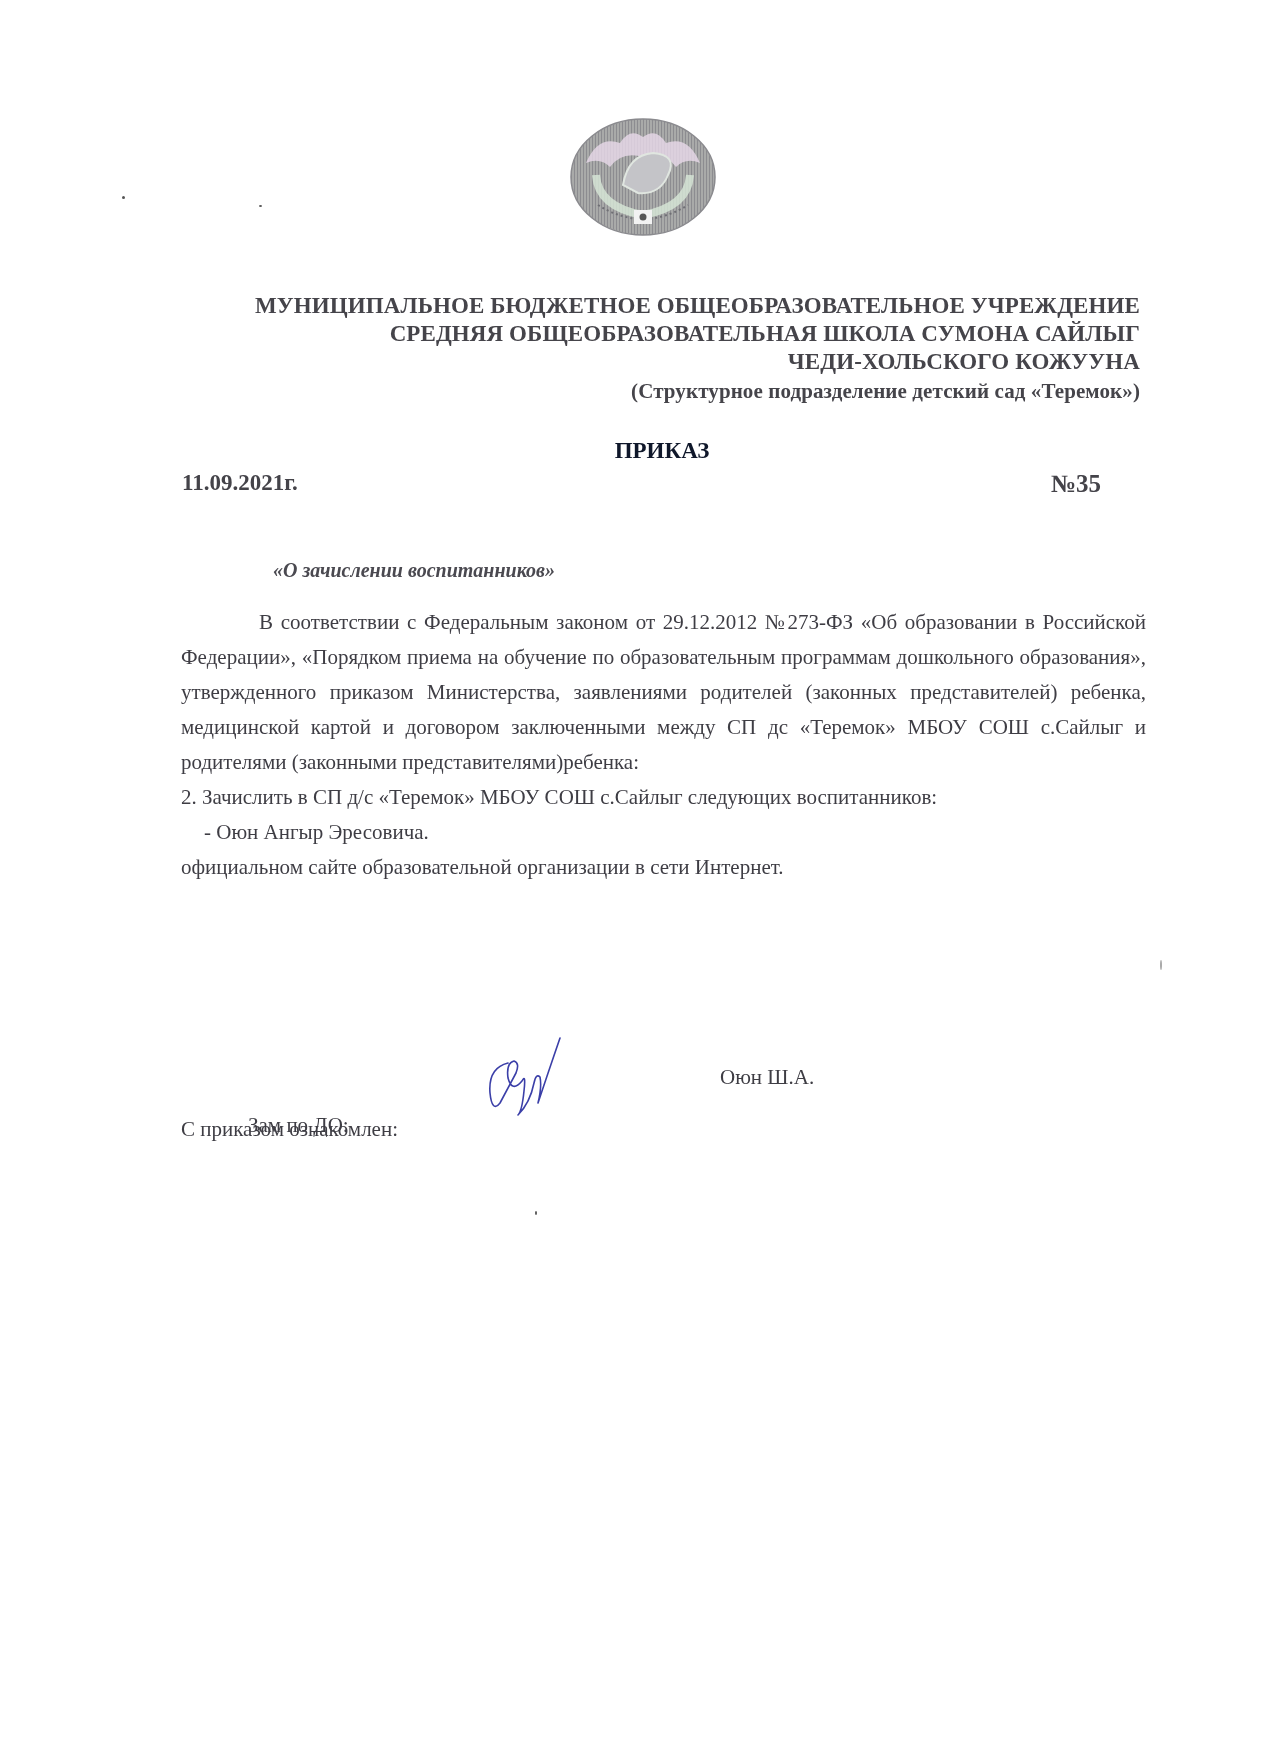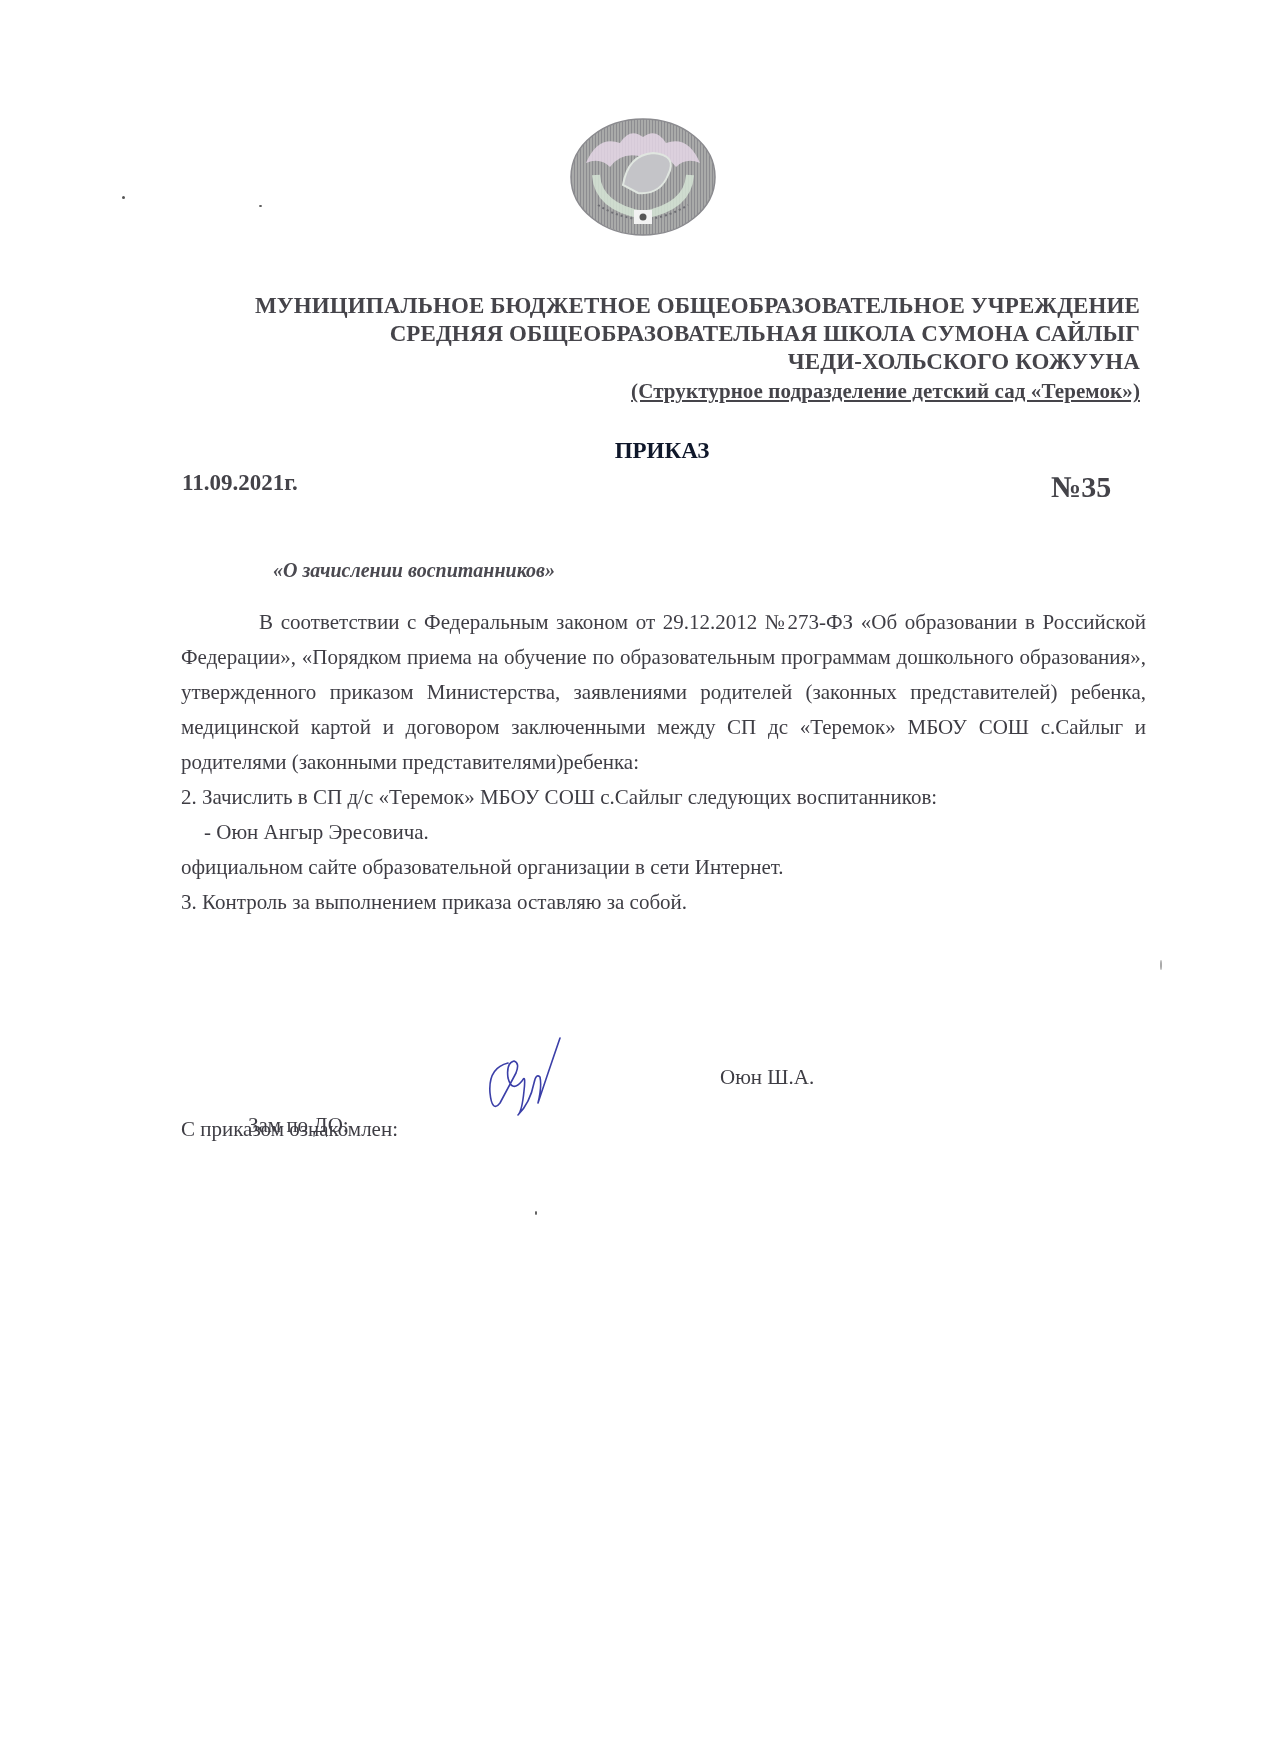--- a/index.html
+++ b/index.html
@@ -25,42 +25,42 @@
     position: absolute;
     left: 150px; width: 990px;
     top: 292px;
     text-align: right;
     font-weight: bold;
     font-size: 23px;
     line-height: 28px;
     color: #45444a;
     letter-spacing: 0.1px;
   }
-  .header .sub { font-size: 21px; line-height: 30px; text-decoration: underline; }
+  .header .sub { font-size: 21px; line-height: 30px; }
 
   .order-title {
     position: absolute;
     left: 0; width: 1276px;
     top: 438px;
     text-align: center;
     font-weight: bold;
     font-size: 23px;
     color: #0f172a;
     padding-left: 24px;
   }
   .order-date {
     position: absolute;
     left: 182px; top: 470px;
     font-weight: bold; font-size: 23px;
     color: #444349;
   }
   .order-number {
     position: absolute;
     left: 1051px; top: 470px;
-    font-weight: bold; font-size: 30px;
+    font-weight: bold; font-size: 25px;
     color: #444349;
   }
   .subject {
     position: absolute;
     left: 273px; top: 559px;
     font-weight: bold; font-size: 20px;
     color: #4a4950;
     font-style: italic;
   }
 
@@ -132,21 +132,20 @@
   <div class="order-title">ПРИКАЗ</div>
   <div class="order-date">11.09.2021г.</div>
   <div class="order-number">№35</div>
   <div class="subject">«О зачислении воспитанников»</div>
 
   <div class="body-text">
     <p class="para">В соответствии с Федеральным законом от 29.12.2012 №273-ФЗ «Об образовании в Российской Федерации», «Порядком приема на обучение по образовательным программам дошкольного образования», утвержденного приказом Министерства, заявлениями родителей (законных представителей) ребенка, медицинской картой и договором заключенными между СП дс «Теремок» МБОУ СОШ с.Сайлыг и родителями (законными представителями)ребенка:</p>
     <p class="line">2.  Зачислить в СП д/с «Теремок» МБОУ СОШ с.Сайлыг следующих воспитанников:</p>
     <p class="line indent">- Оюн Ангыр Эресовича.</p>
     <p class="line">официальном сайте образовательной организации в сети Интернет.</p>
-    <p class="line">3.  Контроль за выполнением приказа оставляю за собой.</p>
   </div>
 
   <div class="signature-row">
     <span class="sig-role">Зам по ДО:</span>
     <svg class="sig-mark" viewBox="0 0 110 90">
       <path id="sigpath" d="M30 30 Q10 35 12 60 Q14 80 22 70 Q30 55 38 40 Q42 30 36 28 Q28 30 30 45 Q34 60 44 48 Q48 40 46 58 Q44 78 40 82 Q52 70 56 50 Q58 40 62 44 Q64 54 60 70 Q70 40 82 5" fill="none" stroke="#3b3fa8" stroke-width="1.6" stroke-linecap="round" stroke-linejoin="round"></path>
     </svg>
     <span class="sig-name">Оюн Ш.А.</span>
   </div>
 

